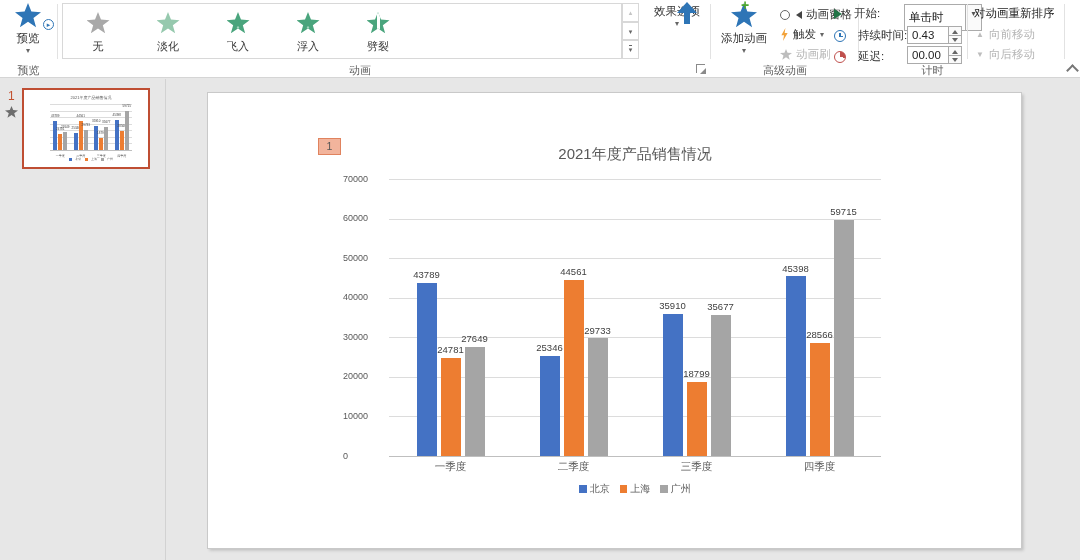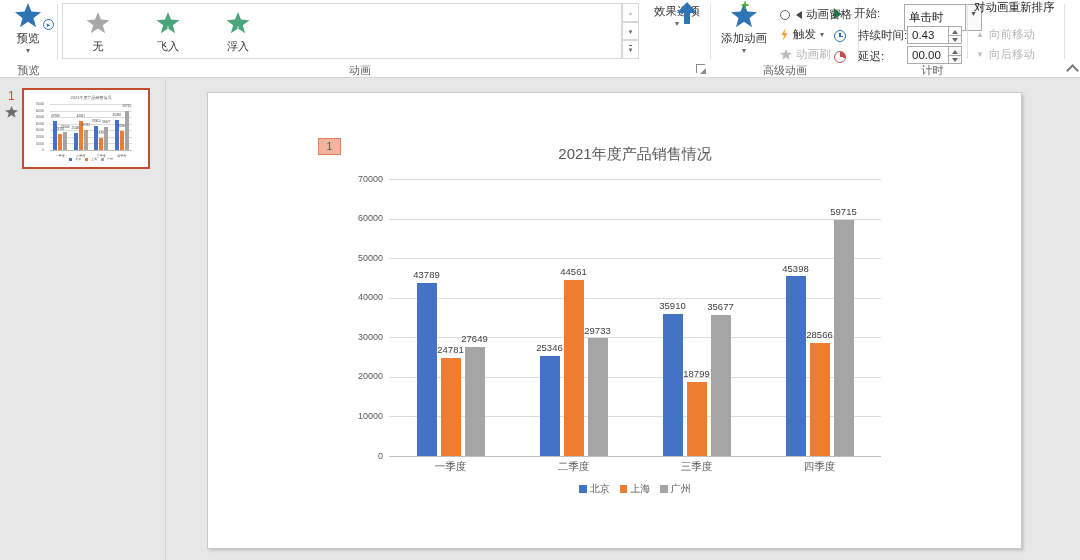--- a/index.html
+++ b/index.html
@@ -72,21 +72,21 @@
   .combo .val { flex:1; padding-left:4px; font-size:11.5px; color:#222; }
   .combo .dd { width:16px; height:100%; border-left:1px solid #ababab; font-size:8px; color:#555; text-align:center; line-height:17px; background:#fafafa; }
   .spinbox { position:absolute; width:55px; height:18px; border:1px solid #ababab; background:#fff; display:flex; }
   .spinbox .val { flex:1; font-size:11.5px; color:#222; padding:2px 0 0 4px; }
   .spinner { width:13px; border-left:1px solid #ababab; display:flex; flex-direction:column; }
   .spinner .sp { flex:1; position:relative; background:#fafafa; }
   .spinner .sp + .sp { border-top:1px solid #ababab; }
   .spinner .sp::after { content:""; position:absolute; left:3px; top:2.5px; border:3px solid transparent; }
   .spinner .sp.up::after { border-bottom:4px solid #666; border-top:0; }
   .spinner .sp.dn::after { border-top:4px solid #666; border-bottom:0; }
-  .reorder-title { position:absolute; left:974px; top:0; font-size:11.5px; color:#222; }
+  .reorder-title { position:absolute; left:974px; top:6px; font-size:11.5px; color:#222; }
   .reorder-row { position:absolute; left:976px; font-size:11.5px; color:#b5b5b5; display:flex; align-items:center; gap:5px; }
   .tri-up, .tri-dn { font-size:8px; color:#bdbdbd; }
   .collapse-chev { position:absolute; left:1068px; top:66px; width:9px; height:9px; border-left:2px solid #777; border-top:2px solid #777; transform:rotate(45deg); }
 
   
   .sidebar { position:absolute; left:0; top:79px; width:166px; height:481px; background:#e7e7e7; border-right:1px solid #d2d2d2; }
   .slide-num { position:absolute; left:8px; top:10px; font-size:12px; color:#c3512f; }
   .anim-indicator { position:absolute; left:5px; top:27px; width:13px; height:12px; background:#6d6d6d;
         clip-path:polygon(50% 0%,63% 34%,100% 37%,71% 60%,81% 97%,50% 75%,19% 97%,29% 60%,0% 37%,37% 34%); }
   .thumb { position:absolute; left:22px; top:9px; width:128px; height:81px; border:2px solid #bf4e33; background:#fff; }
@@ -94,21 +94,21 @@
 
   
   .canvas { position:absolute; left:166px; top:79px; width:914px; height:481px; }
   .slide { position:absolute; left:41px; top:13px; width:815px; height:457px; background:#fff; border:1px solid #c9c9c9; box-shadow:1.5px 1.5px 3px rgba(0,0,0,0.18); }
   .anim-badge { position:absolute; left:110px; top:45px; width:23px; height:17px; background:#f2b49c; border:1px solid #e0835e; color:#555; font-size:10.5px; text-align:center; line-height:15px; }
   .chart { position:absolute; left:0; top:0; right:0; bottom:0; }
 
   
   .c-title { position:absolute; text-align:center; color:#595959; }
   .c-grid { position:absolute; height:1px; }
-  .c-ylab { position:absolute; text-align:right; color:#595959; }
+  .c-ylab { position:absolute; color:#595959; }
   .c-xlab { position:absolute; text-align:center; color:#595959; }
   .c-dlab { position:absolute; text-align:center; color:#404040; }
   .c-bar { position:absolute; }
   .c-legend { position:absolute; display:flex; justify-content:center; align-items:center; color:#595959; }
   .c-leg-item { display:flex; align-items:center; }
   .c-leg-sq { display:inline-block; margin-right:3px; }
 </style>
 </head>
 <body>
 
@@ -126,30 +126,40 @@
     </div>
     <div class="grouplabel" style="left:0; width:57px;">预览</div>
     <div class="vsep" style="left:57px;"></div>
 
     <div class="gallery-frame" id="gallery">
         <div class="gal-item">
           <span class="star none"></span>
           <span class="gal-label">无</span>
         </div>
         <div class="gal-item">
+          <span class="star fade"></span>
+          <span class="gal-label">淡化</span>
+        </div>
+        <div class="gal-item">
           <span class="star fly-in">
             <i class="star-arrow">↑</i>
           </span>
           <span class="gal-label">飞入</span>
         </div>
         <div class="gal-item">
           <span class="star float-in">
             <i class="star-arrow">↑</i>
           </span>
           <span class="gal-label">浮入</span>
+        </div>
+        <div class="gal-item">
+          <span class="star split">
+            <i class="split-gap"></i>
+          </span>
+          <span class="gal-label">劈裂</span>
         </div>
       </div>
     <div class="scrollstrip">
       <div class="sb dim">▴</div>
       <div class="sb">▾</div>
       <div class="sb"><span class="morebar">▾</span></div>
     </div>
 
     <div class="effectopts">
       <span class="uparrow"></span>

